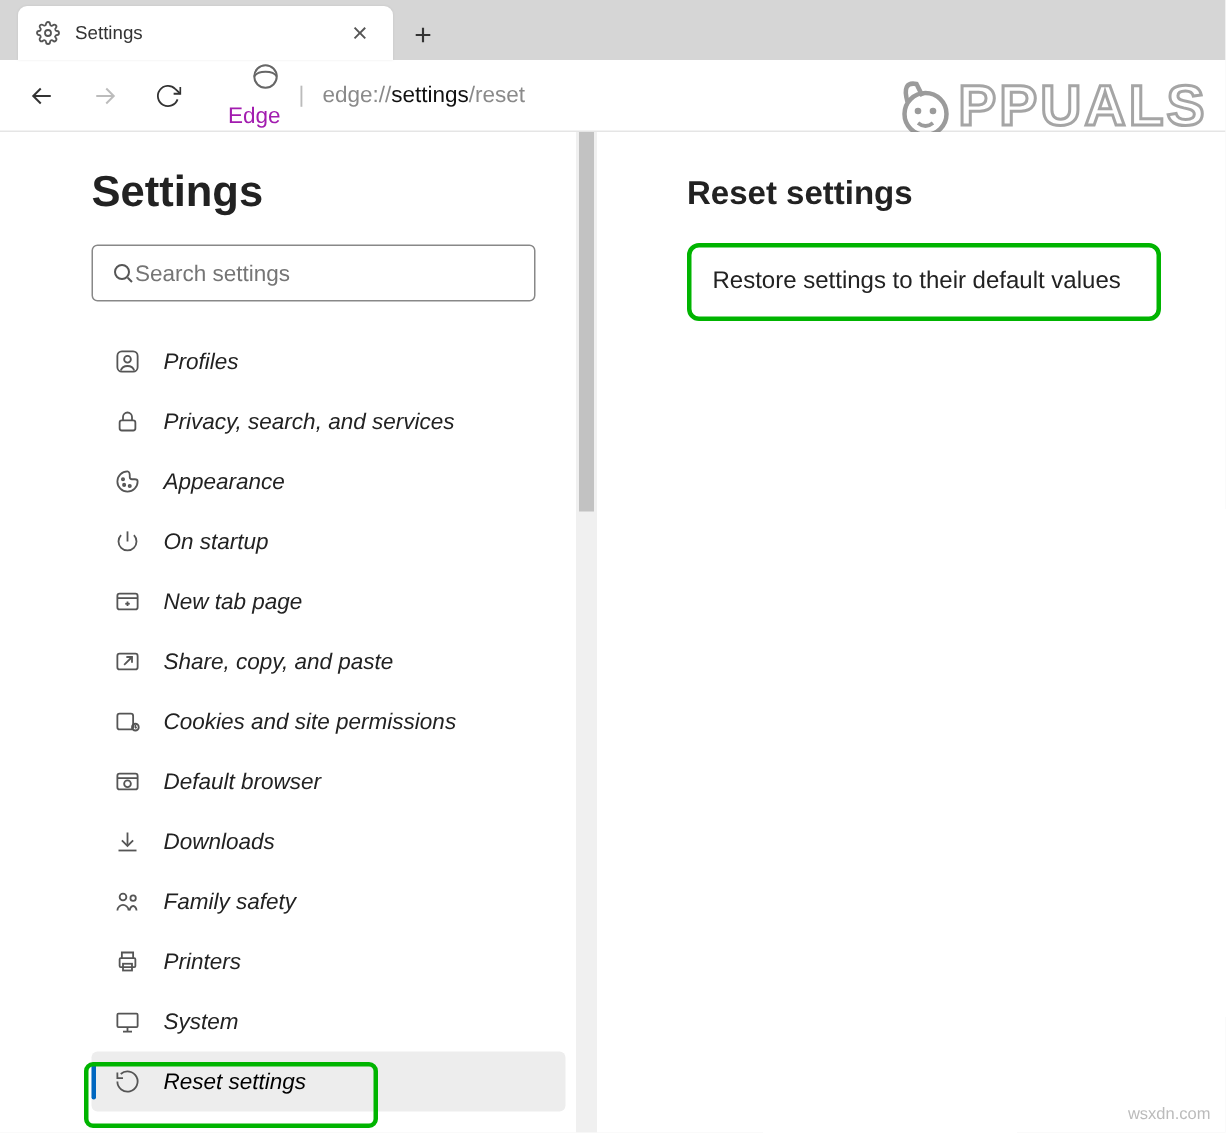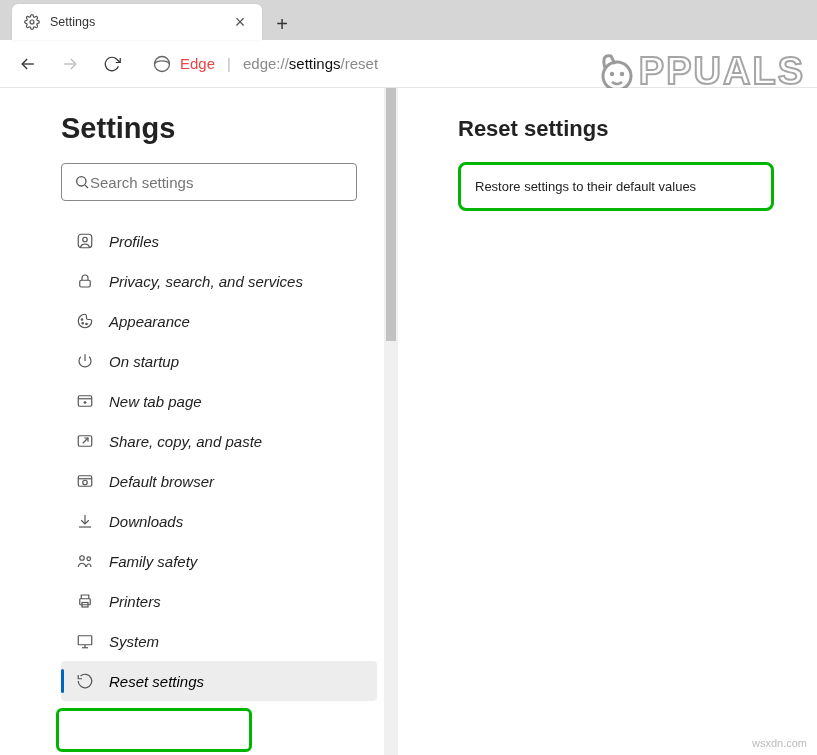--- a/index.html
+++ b/index.html
@@ -50,21 +50,21 @@
       display:flex; align-items:center; justify-content:center;
       color:#555; border-radius:4px;
     }
     .nav-btn.disabled { color:#bcbcbc; }
     .addrbar {
       flex:1; margin-left: 18px;
       display:flex; align-items:center; gap: 8px;
       height: 34px;
       font-size: 15px;
     }
-    .site-ident { display:flex; align-items:center; gap:8px; color:#ef4444; }
+    .site-ident { display:flex; align-items:flex-end; gap:8px; color:#a21caf;flex-direction:column; }
     .divider { color:#bbb; padding: 0 4px;}
     .url { color:#8a8a8a; }
     .url .strong { color:#111; }
 
     .content {
       position: absolute; top: 88px; left: 0; right: 0; bottom: 0;
       background:#fff;
       display:flex;
     }
     .sidebar {
@@ -112,21 +112,21 @@
     .vscroll-thumb{
       position:absolute; left:2px; right:2px; top:0; height:38%;
       background:#c2c2c2; border-radius:0;
     }
 
     .main-panel { flex:1; padding: 28px 30px 0 60px; }
     .main-panel h2 { font-size:22px; font-weight:600; color:#222; margin-bottom: 20px;}
     .restore-row{
       border: 3px solid #00b400; border-radius: 8px;
       padding: 14px 14px; width: 316px;
-      font-size:13px; color:#222;
+      font-size:16px; color:#222;
       cursor:pointer;
     }
 
     .watermark{
       position:absolute; top:48px; right:12px;
       font-size:38px; font-weight:700; color:#888; letter-spacing:2px;
       display:flex; align-items:center; gap:2px;
       opacity:.75; pointer-events:none;
       font-family: "Segoe UI", sans-serif;
     }
@@ -279,20 +279,30 @@
               <rect x="3" y="5" width="18" height="14" rx="2"></rect>
               <path d="M9 15l7-7"></path>
               <path d="M11 8h5v5"></path>
             </svg>
           </span>
         <span>Share, copy, and paste</span>
       </li>
       <li class="nav-item">
         <span class="ico">
             <svg width="18" height="18" viewBox="0 0 24 24" fill="none" stroke="#555" stroke-width="1.6">
+              <rect x="3" y="5" width="14" height="14" rx="2"></rect>
+              <circle cx="19" cy="17" r="3"></circle>
+              <path d="M19 15v2l1 1"></path>
+            </svg>
+          </span>
+        <span>Cookies and site permissions</span>
+      </li>
+      <li class="nav-item">
+        <span class="ico">
+            <svg width="18" height="18" viewBox="0 0 24 24" fill="none" stroke="#555" stroke-width="1.6">
               <rect x="3" y="5" width="18" height="14" rx="2"></rect>
               <path d="M3 9h18"></path>
               <circle cx="12" cy="14" r="3"></circle>
             </svg>
           </span>
         <span>Default browser</span>
       </li>
       <li class="nav-item">
         <span class="ico">
             <svg width="18" height="18" viewBox="0 0 24 24" fill="none" stroke="#555" stroke-width="1.6">

